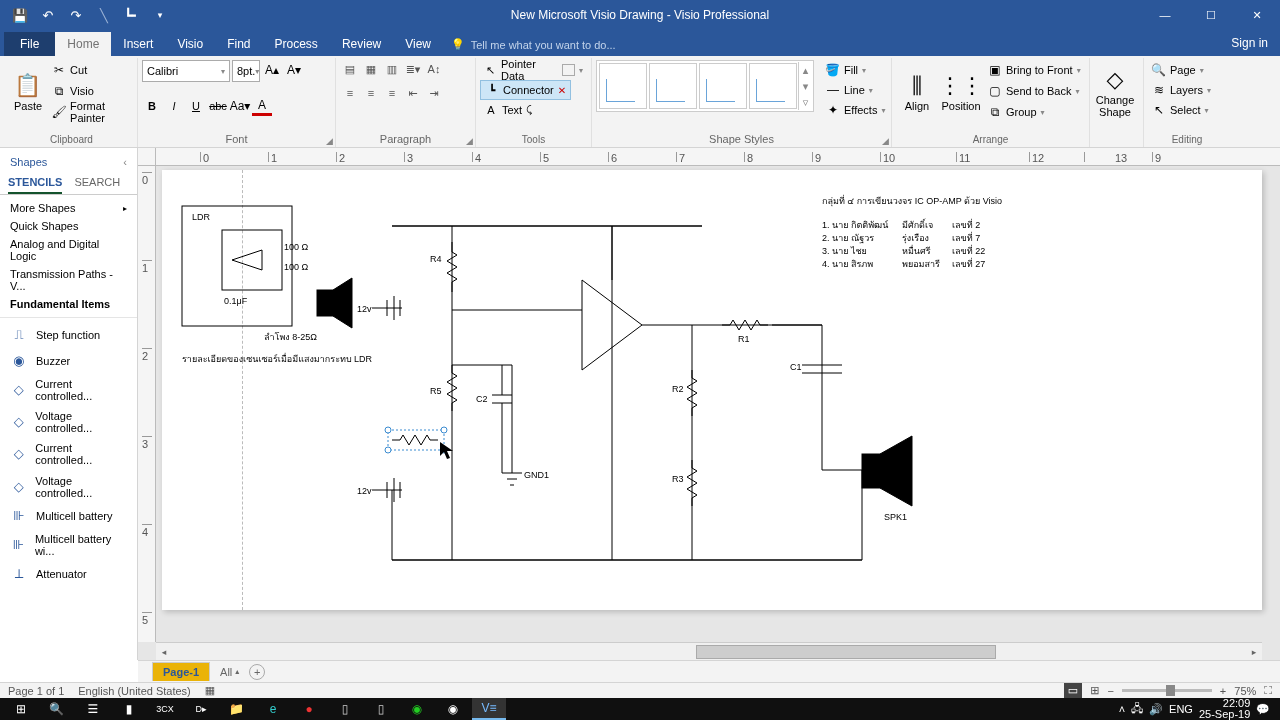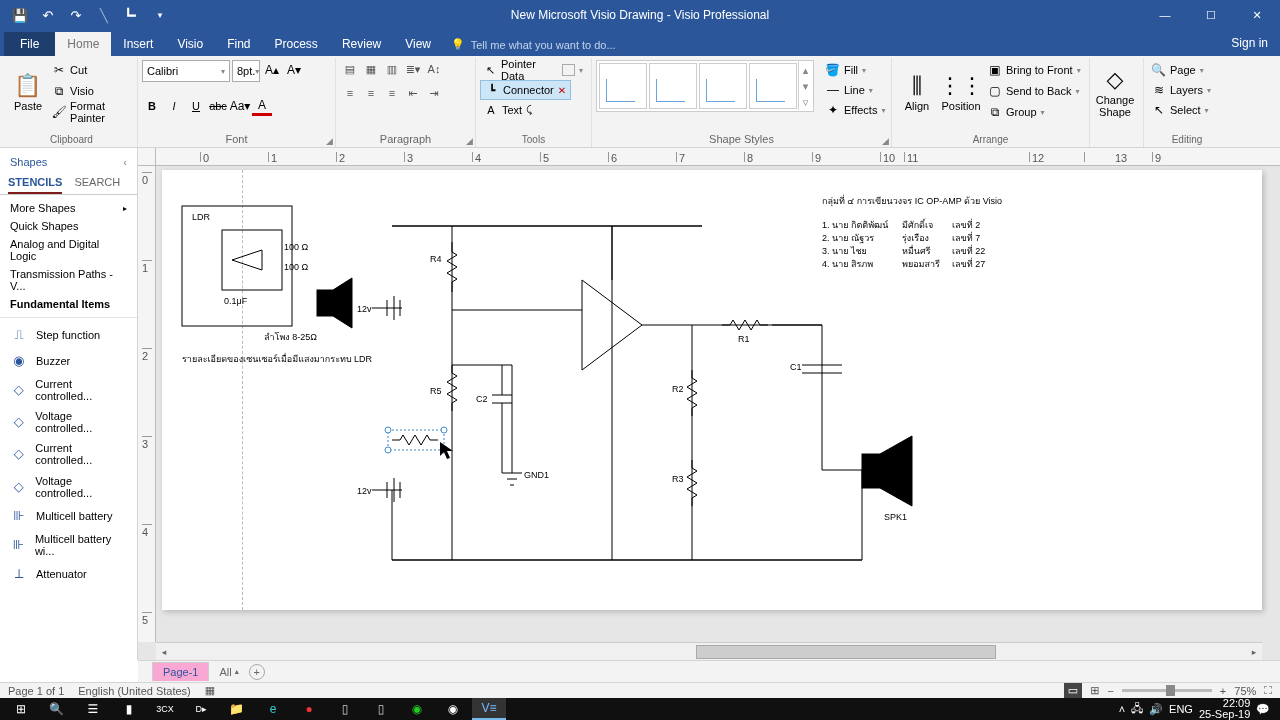--- a/index.html
+++ b/index.html
@@ -40,42 +40,42 @@
 .stylebox{width:48px;height:46px;background:#fff;border:1px solid #ccc;margin:1px;position:relative}
 .stylebox::before{content:"";position:absolute;left:6px;bottom:6px;width:28px;height:22px;border-left:1px solid #6aa4d9;border-bottom:1px solid #6aa4d9}
 .styles-gallery{display:flex;align-items:center;border:1px solid #ccc;background:#fff;padding:1px;height:52px}
 .gallery-more{width:14px;display:flex;flex-direction:column;justify-content:space-around;height:100%;border-left:1px solid #ccc;color:#888;font-size:8px;text-align:center}
 .shapestyle-col{display:flex;flex-direction:column;gap:0}
 .editbtns{display:flex;flex-direction:column;gap:0}
 .shapes-pane{position:absolute;left:0;top:148px;width:138px;bottom:60px;background:#fff;border-right:1px solid #d4d4d4;display:flex;flex-direction:column}
 .shapes-title{padding:8px 10px 4px 10px;font-size:17px;color:#2b579a;display:flex;justify-content:space-between;align-items:center}
 .shapes-tabs{display:flex;border-bottom:1px solid #ccc;padding:0 8px;gap:12px;font-size:10px}
 .shapes-tab{padding:4px 0;color:#666}
-.shapes-tab.active{color:#2b579a;border-bottom:2px solid #7f1d1d;font-weight:600}
+.shapes-tab.active{color:#2b579a;border-bottom:2px solid #14532d;font-weight:600}
 .stencil-list{padding:4px 0;border-bottom:1px solid #e5e5e5}
 .stencil-item{padding:3px 10px;font-size:11px;display:flex;align-items:center;gap:4px;cursor:pointer}
 .stencil-item.active{font-weight:700}
 .shape-list{flex:1;overflow:hidden;padding:4px 0}
 .shape-item{display:flex;align-items:center;gap:6px;padding:4px 8px;font-size:11px;line-height:1.1}
 .shape-item .sic{width:22px;height:18px;display:flex;align-items:center;justify-content:center;font-size:13px;color:#2b579a}
 .canvas-area{position:absolute;left:138px;top:148px;right:0;bottom:60px;background:#e6e6e6;overflow:hidden}
 .ruler-h{position:absolute;left:18px;right:0;top:0;height:18px;background:#f5f5f5;border-bottom:1px solid #bbb;font-size:9px;color:#555}
 .ruler-h .tick{position:absolute;top:4px;border-left:1px solid #999;height:10px;padding-left:2px}
 .ruler-v{position:absolute;left:0;top:18px;bottom:18px;width:18px;background:#f5f5f5;border-right:1px solid #bbb;font-size:9px;color:#555}
 .ruler-v .tick{position:absolute;left:4px;border-top:1px solid #999;width:10px;padding-top:1px}
 .ruler-corner{position:absolute;left:0;top:0;width:18px;height:18px;background:#f5f5f5;border-right:1px solid #bbb;border-bottom:1px solid #bbb}
 .page{position:absolute;left:24px;top:22px;width:1100px;height:440px;background:#fff;box-shadow:2px 2px 6px rgba(0,0,0,.2)}
 .page-break{position:absolute;left:80px;top:0;bottom:0;border-left:1px dashed #bbb}
 .circuit{position:absolute;inset:0}
 .circuit text{font-size:9px;font-family:Arial}
 .hscroll{position:absolute;left:18px;right:18px;bottom:0;height:18px;background:#f0f0f0;border-top:1px solid #ccc;display:flex;align-items:center}
 .hscroll .arrow{width:16px;text-align:center;color:#666;font-size:9px}
 .hscroll .thumb{position:absolute;left:540px;width:300px;height:14px;top:2px;background:#cdcdcd;border:1px solid #aaa}
 .page-tabs{position:absolute;left:138px;right:0;bottom:38px;height:22px;background:#f3f3f3;border-top:1px solid #d4d4d4;display:flex;align-items:center;padding-left:14px;gap:10px;font-size:11px}
-.page-tab{padding:3px 10px;border:1px solid #ccc;border-bottom:none;background:#f9a8d4;color:#2b579a;font-weight:400}
+.page-tab{padding:3px 10px;border:1px solid #ccc;border-bottom:none;background:#eab308;color:#2b579a;font-weight:700}
 .page-tab-all{color:#666;display:flex;align-items:center;gap:3px}
 .addpage{width:16px;height:16px;border:1px solid #aaa;border-radius:50%;display:flex;align-items:center;justify-content:center;font-size:11px;color:#666}
 .statusbar{position:absolute;left:0;right:0;bottom:22px;height:16px;background:#f3f3f3;border-top:1px solid #d4d4d4;display:flex;align-items:center;padding:0 8px;font-size:10px;color:#555;gap:14px}
 .statusbar .right{margin-left:auto;display:flex;align-items:center;gap:8px}
 .zoom-slider{width:90px;height:3px;background:#bbb;position:relative}
 .zoom-slider::before{content:"";position:absolute;left:44px;top:-4px;width:9px;height:11px;background:#888}
 .taskbar{position:absolute;left:0;right:0;bottom:0;height:22px;background:#101010;display:flex;align-items:center;padding:0 4px;gap:2px}
 .tbtn{width:34px;height:22px;display:flex;align-items:center;justify-content:center;color:#fff;font-size:12px}
 .tbtn.active{background:#333;border-bottom:2px solid #76b9ed}
 .tray{margin-left:auto;display:flex;align-items:center;gap:6px;color:#fff;font-size:10px;padding-right:6px}
@@ -385,21 +385,21 @@
       <div class="tick" style="left: 112px;">1</div>
       <div class="tick" style="left: 180px;">2</div>
       <div class="tick" style="left: 248px;">3</div>
       <div class="tick" style="left: 316px;">4</div>
       <div class="tick" style="left: 384px;">5</div>
       <div class="tick" style="left: 452px;">6</div>
       <div class="tick" style="left: 520px;">7</div>
       <div class="tick" style="left: 588px;">8</div>
       <div class="tick" style="left: 656px;">9</div>
       <div class="tick" style="left: 724px;">10</div>
-      <div class="tick" style="left: 748px;">11</div>
+      <div class="tick" style="left: 800px;">11</div>
       <div class="tick" style="left: 873px;">12</div>
       <div class="tick" style="left: 928px; padding-left: 30px;">13</div>
       <div class="tick" style="left: 996px;">9</div>
       <div class="tick" style="left: 1084px; margin-left: 48px;">15</div>
     </div>
   <div class="ruler-v" id="rulerv">
       <div class="tick" style="top: 6px;">0</div>
       <div class="tick" style="top: 94px;">1</div>
       <div class="tick" style="top: 182px;">2</div>
       <div class="tick" style="top: 270px;">3</div>

